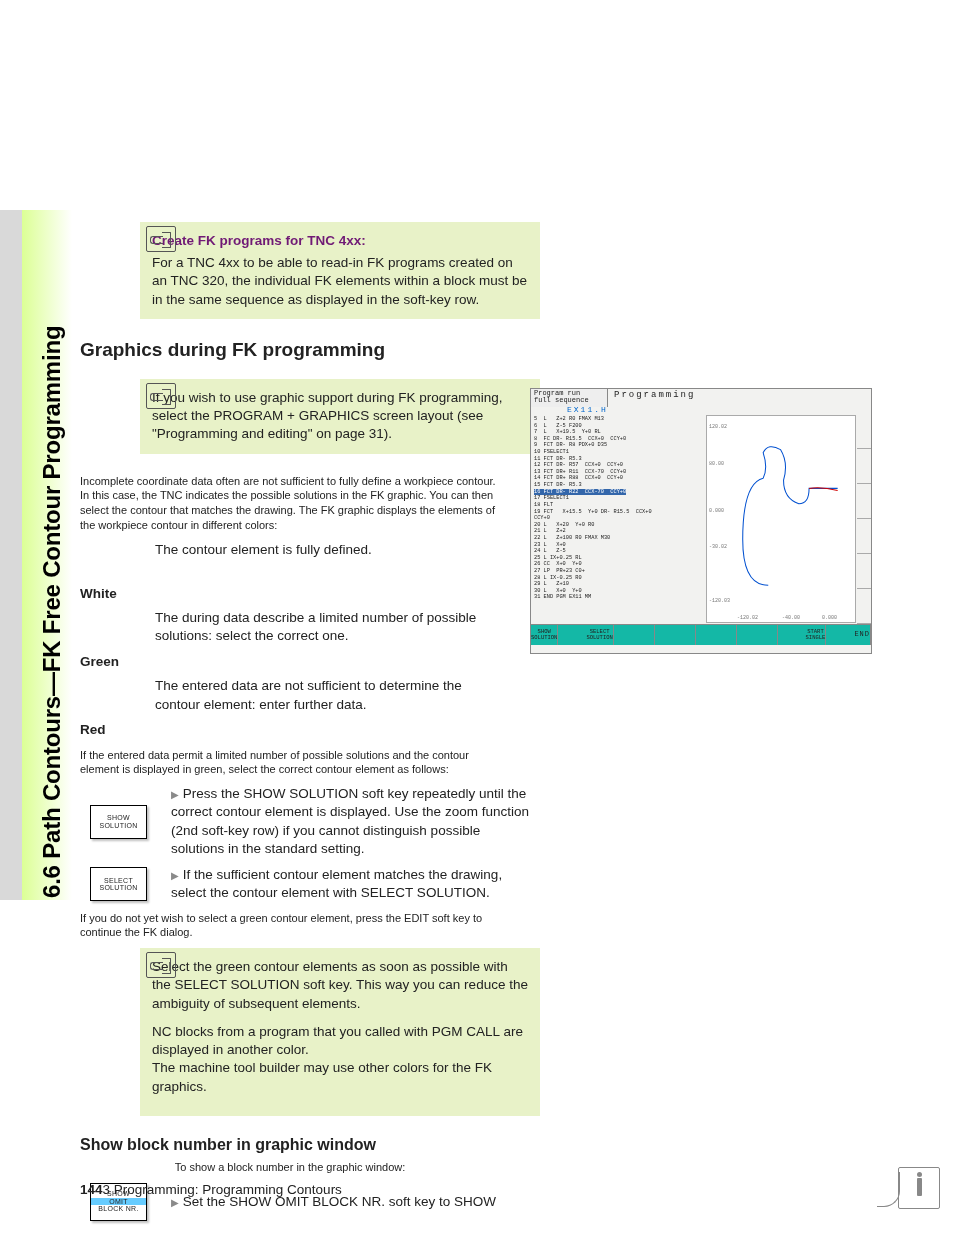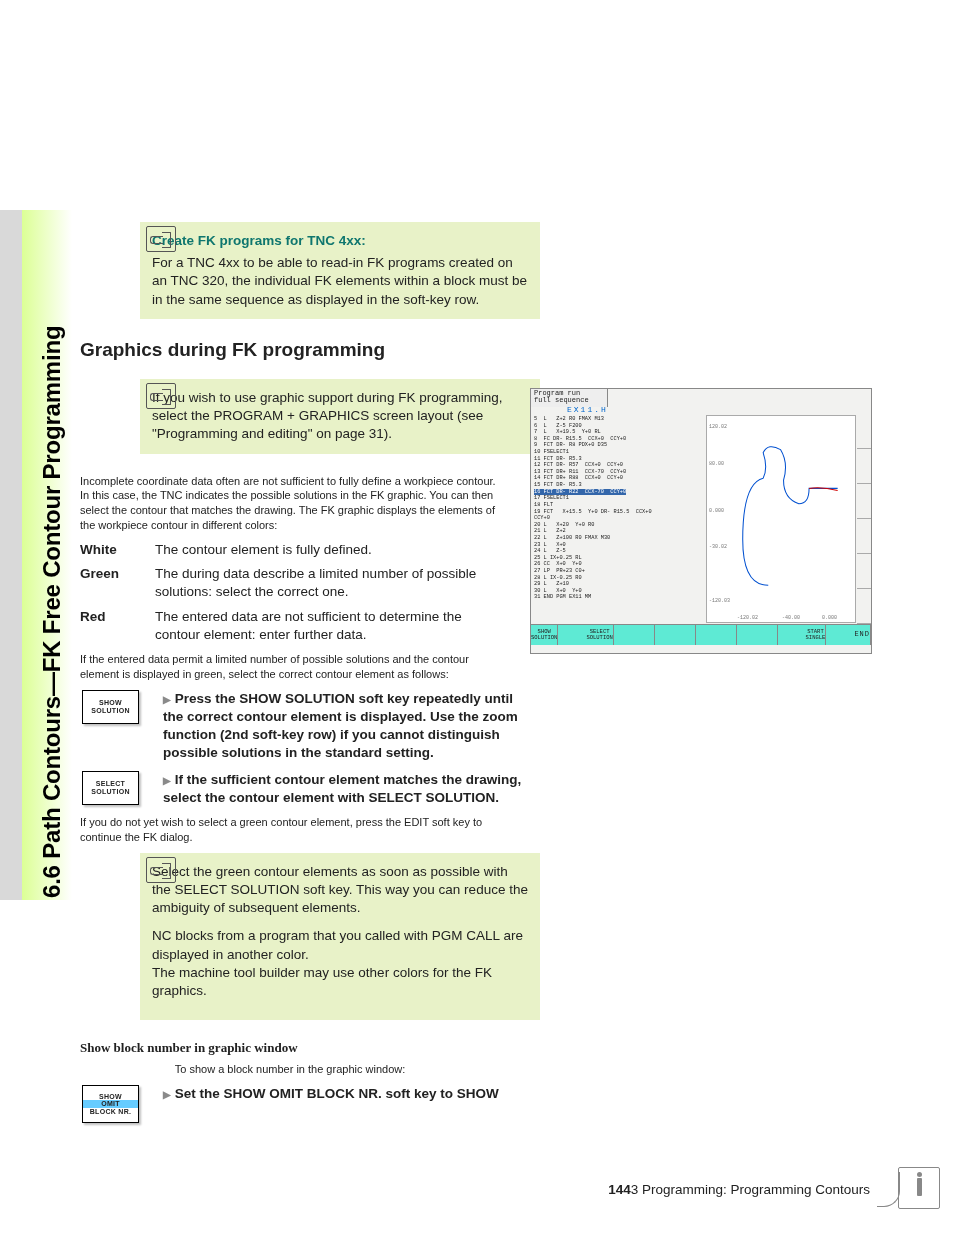--- a/index.html
+++ b/index.html
@@ -47,30 +47,30 @@
     width: 790px;
   }
   .note-box {
     background: #e8f2c8;
     padding: 10px 12px;
     width: 376px;
     margin-bottom: 20px;
     font-size: 13.5px;
     line-height: 1.35;
   }
-  .note-box .title { font-weight: bold; color: #0f766e; margin-bottom: 4px; }
+  .note-box .title { font-weight: bold; color: #701a75; margin-bottom: 4px; }
   .row { position: relative; margin-left: 60px; }
   .h2 { font-size: 19px; font-weight: bold; margin: 10px 0 18px 0; }
-  .h3 { font-size: 13px; font-weight: bold; margin: 14px 0 6px 0; font-family: Liberation Serif, serif; }
+  .h3 { font-size: 16px; font-weight: bold; margin: 14px 0 6px 0; }
   .body-p { font-size: 11px; line-height: 1.35; width: 420px; margin: 8px 0; }
   .color-table { font-size: 13.5px; line-height: 1.35; width: 430px; }
   .color-table .crow { display: flex; margin-bottom: 6px; }
-  .color-table .clabel { font-weight: bold; width: 75px; flex-shrink: 0; }
+  .color-table .clabel { font-weight: bold; width: 75px; flex-shrink: 0; margin-top: 44px; }
   .color-table .cdesc { flex: 1; }
-  .sk-row { display: flex; align-items: flex-start; margin: 8px 8px; width: 440px; font-weight: bold; }
+  .sk-row { display: flex; align-items: center; margin: 8px 16px; width: 440px; }
   .softkey {
     width: 55px;
     min-height: 32px;
     border: 1px solid #000;
     background: #fff;
     font-size: 7px;
     text-align: center;
     display: flex;
     flex-direction: column;
     justify-content: center;
@@ -123,31 +123,31 @@
   .ss-header { display: flex; height: 18px; font-size: 7px; }
   .ss-header .left { width: 70px; padding: 1px 3px; line-height: 1; border-right: 1px solid #888; background: #eee; }
   .ss-header .right { flex: 1; padding: 1px 6px; font-size: 9px; letter-spacing: 2px; font-family: "Courier New", monospace; }
   .ss-sub { font-size: 8px; color: #06c; letter-spacing: 2px; padding-left: 36px; margin-top: -2px; }
   .ss-body { display: flex; height: 210px; }
   .ss-code { width: 168px; font-size: 5.3px; padding: 2px 3px; line-height: 1.25; white-space: pre; }
   .ss-hl1 { background: #36a; color: #fff; }
   .ss-graph { flex: 1; background: #fff; border: 1px solid #aaa; margin: 1px; position: relative; }
   .ss-sidebar { width: 14px; display: flex; flex-direction: column; }
   .ss-sidebar div { flex: 1; border-bottom: 1px solid #aaa; }
-  .ss-footer { display: flex; height: 20px; border-top: 1px solid #888; background: #5eead4; gap: 28px; }
+  .ss-footer { display: flex; height: 20px; border-top: 1px solid #888; background: #14b8a6; gap: 28px; }
   .ss-footer .btn { width: 42px; border-right: 1px solid #888; font-size: 5.5px; text-align: center; display: flex; flex-direction: column; justify-content: center; line-height: 1.1; }
   .axis-tick { position: absolute; font-size: 5px; color: #777; }
   .footer {
     position: absolute;
     left: 80px;
     bottom: 38px;
     width: 790px;
     font-size: 13.5px;
     display: flex;
-    justify-content: flex-end;
+    justify-content: flex-start;
   }
   .footer .pnum { font-weight: bold; }
   .info-icon {
     position: absolute;
     right: 14px;
     bottom: 26px;
     width: 40px;
     height: 40px;
     border: 1.5px solid #888;
     border-radius: 2px;
@@ -263,20 +263,21 @@
   </div>
 
 </div>
 
 <div class="screenshot">
   <div class="ss-header">
     <div class="left">
       <div>Program run</div>
       <div>full sequence</div>
     </div>
+    <div class="right">Programming</div>
   </div>
   <div class="ss-sub">EX11.H</div>
   <div class="ss-body">
     <div class="ss-code"><span>5  L   Z+2 R0 FMAX M13
 6  L   Z-5 F200
 7  L   X+19.5  Y+0 RL
 8  FC DR- R15.5  CCX+0  CCY+0
 9  FCT DR- R8 PDX+0 D35
 10 FSELECT1
 11 FCT DR- R5.3

